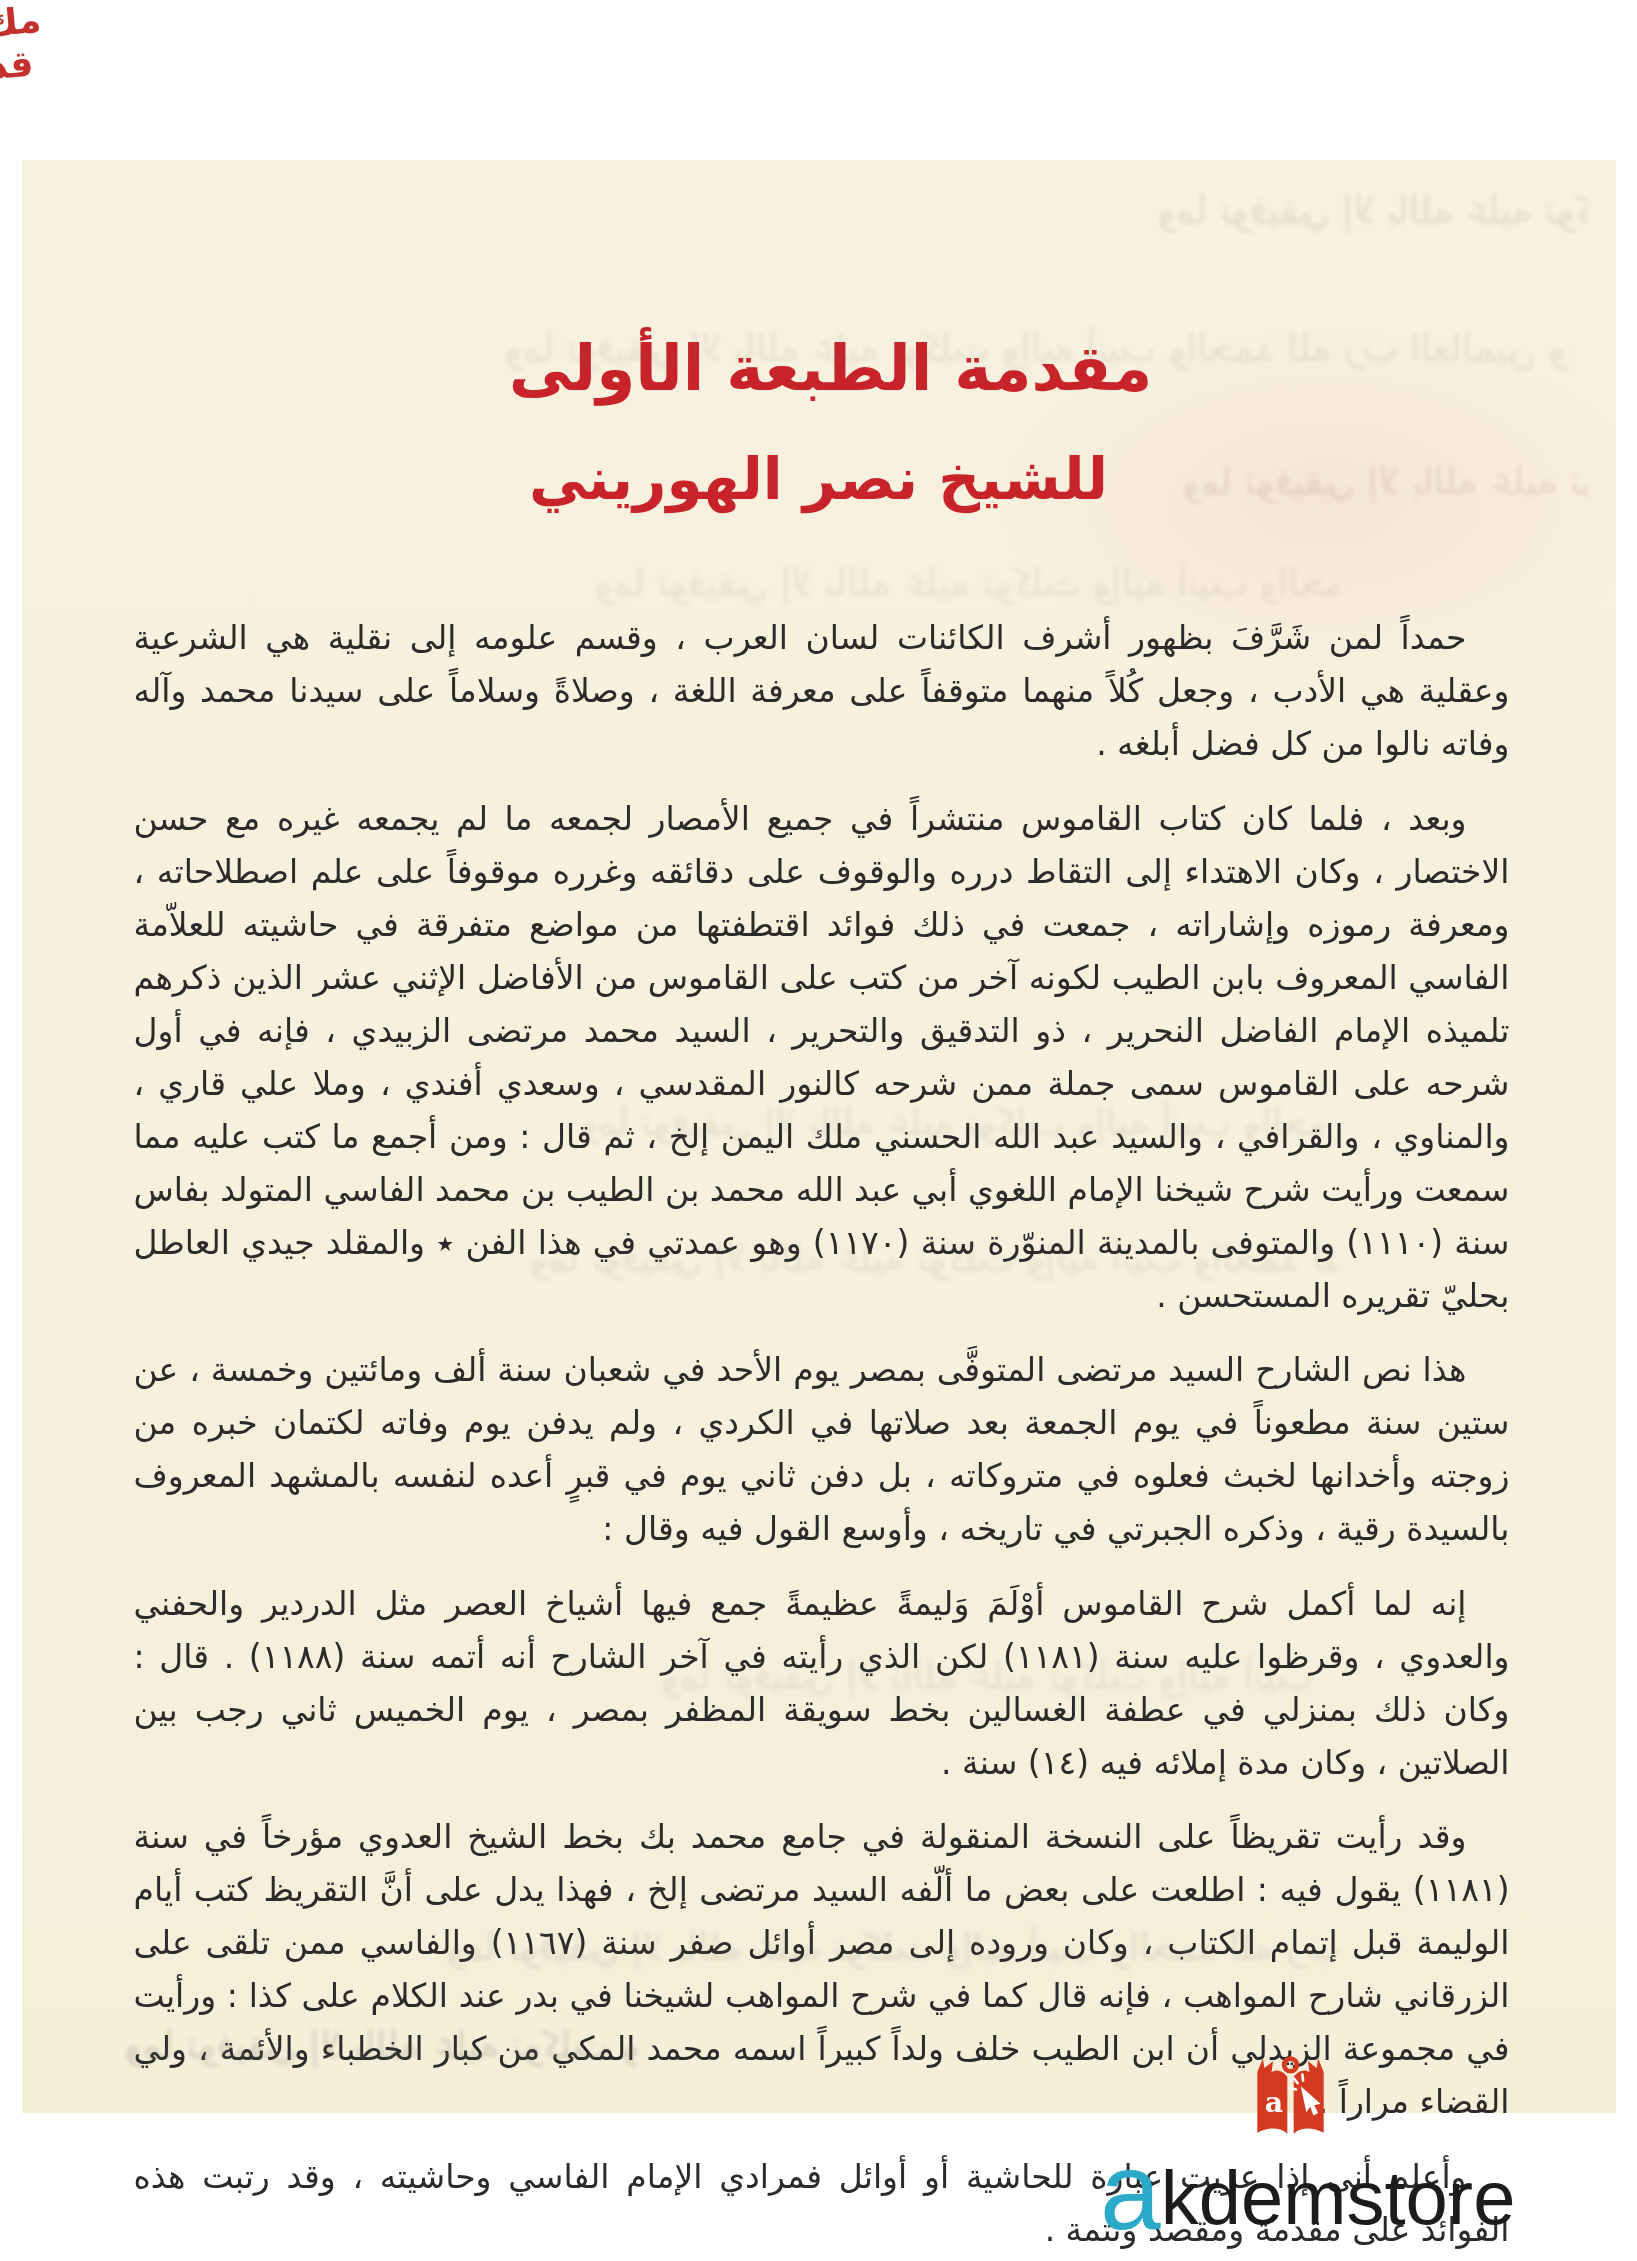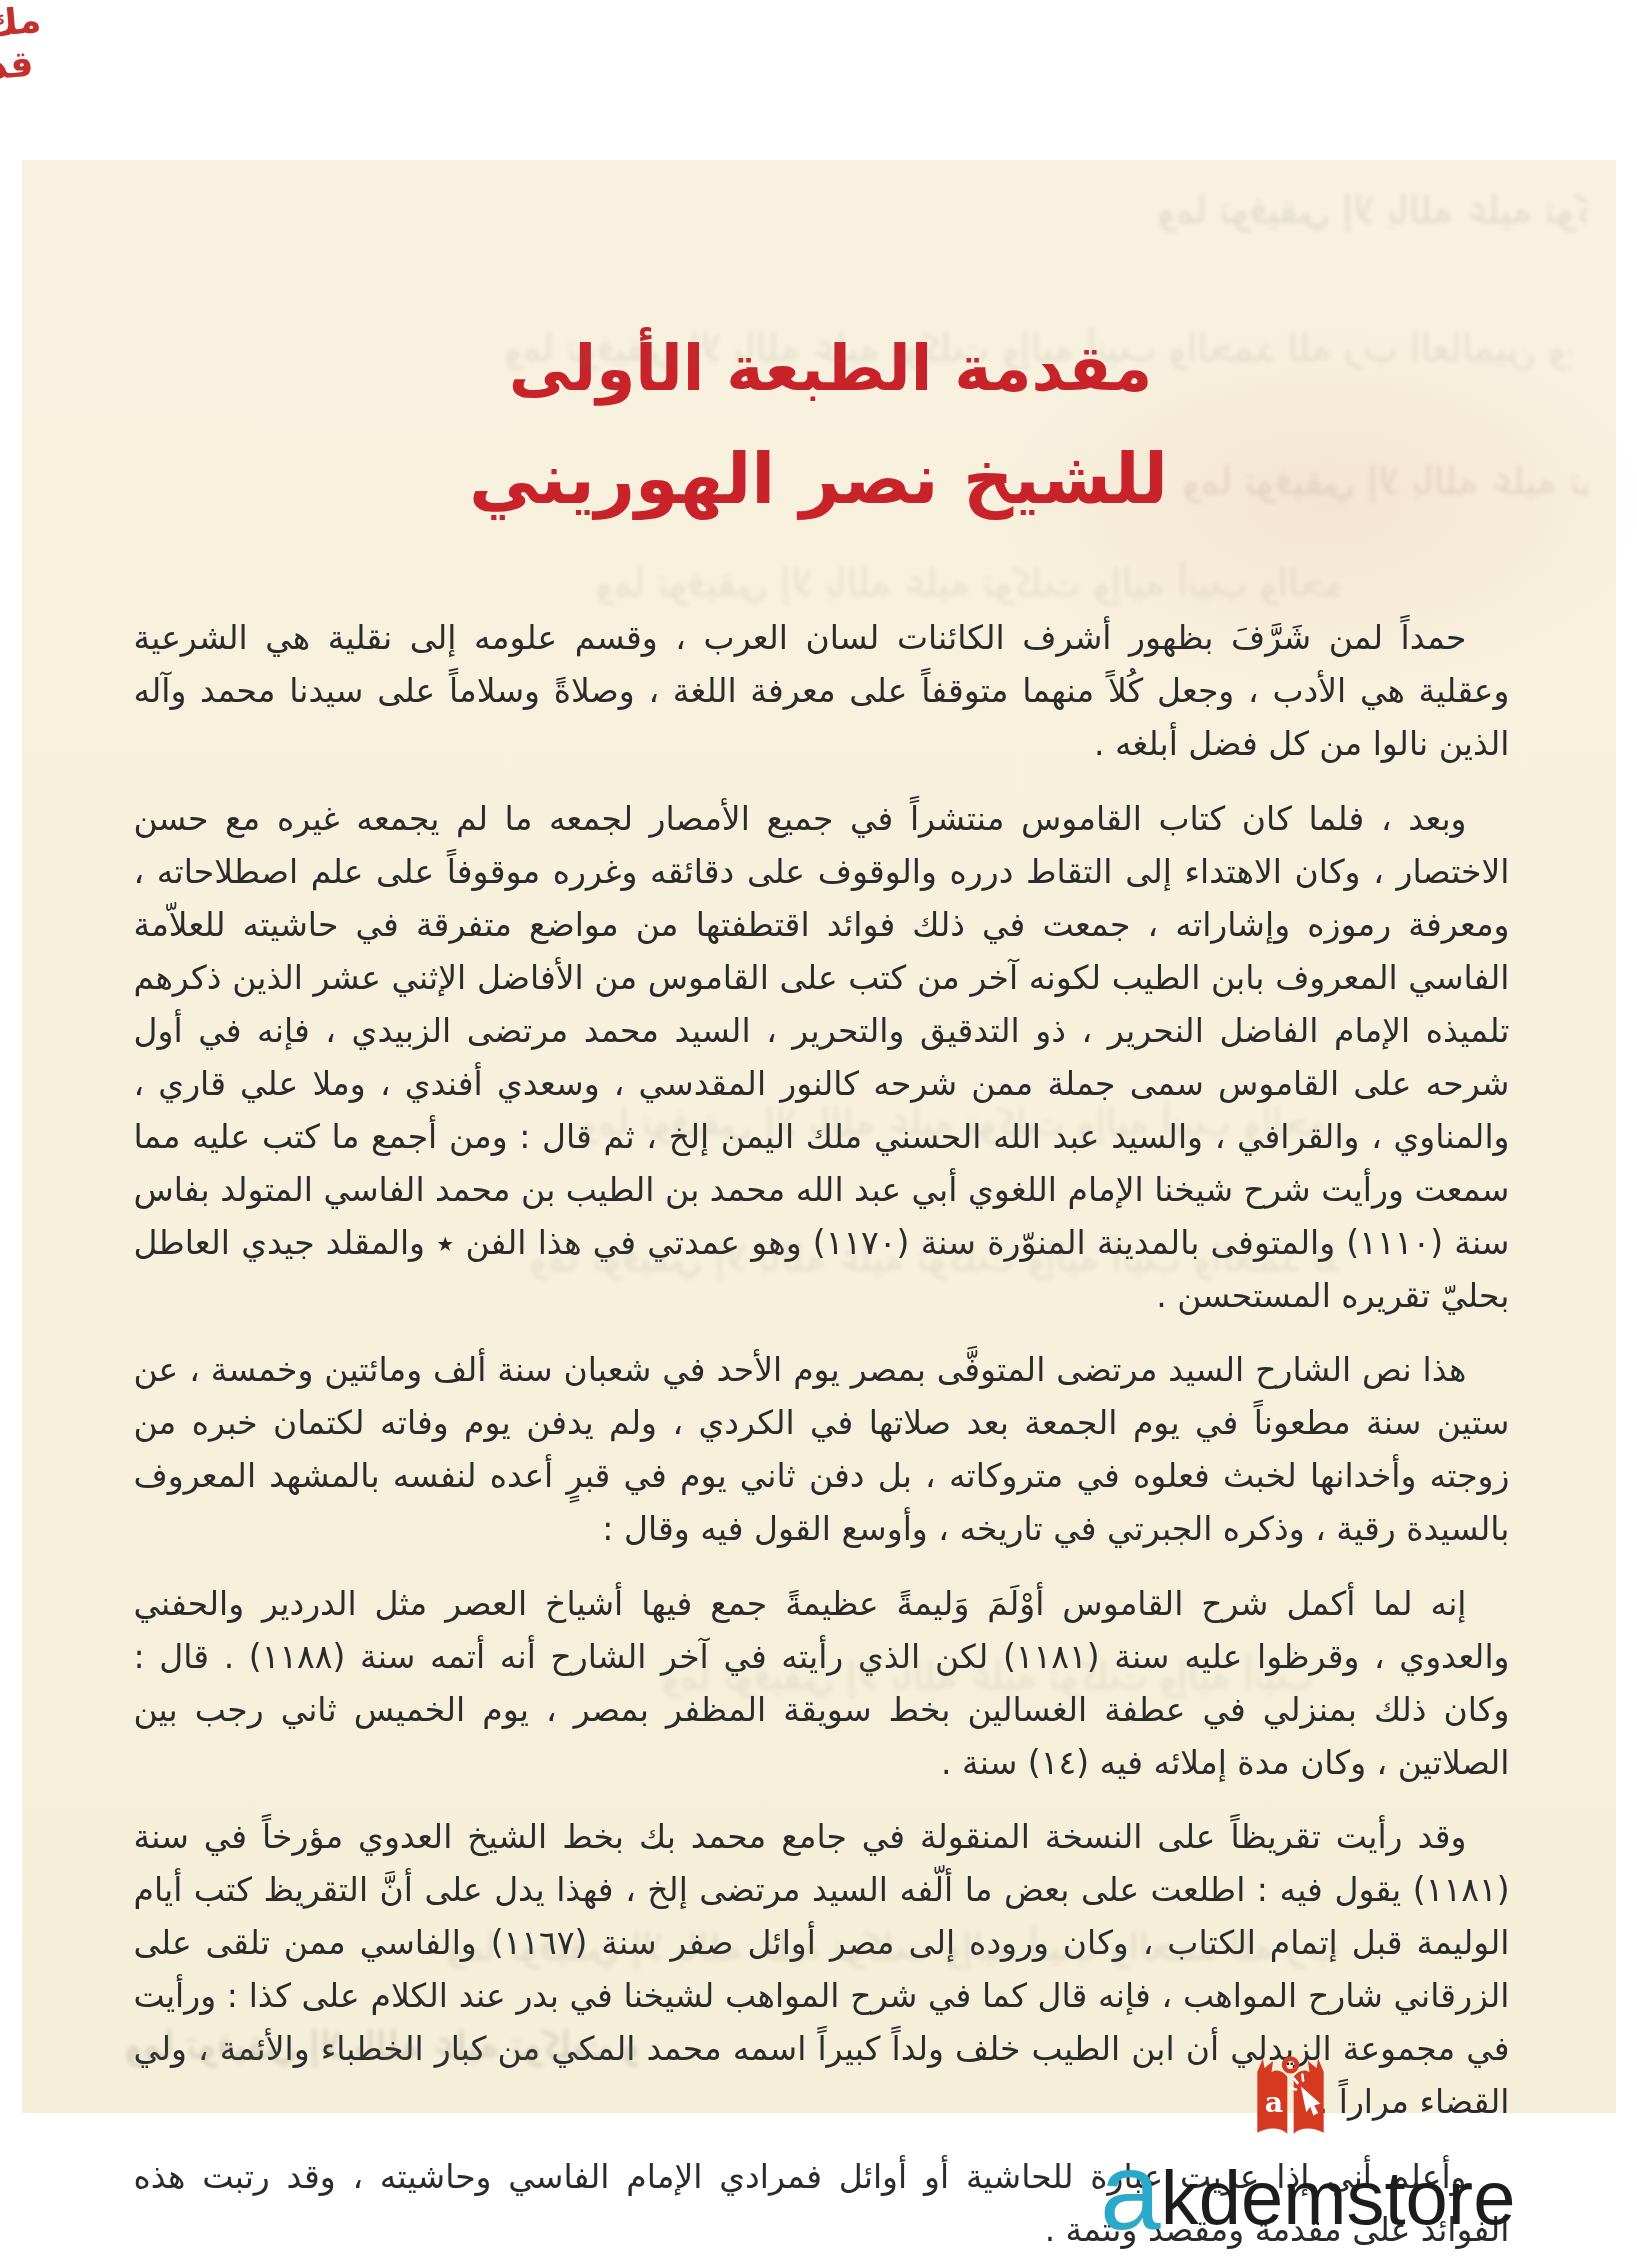--- a/index.html
+++ b/index.html
@@ -23,21 +23,21 @@
     position:absolute;left:-13.2px;top:0px;color:#c4302e;
     font-weight:bold;transform:rotate(-5deg);line-height:43px;font-size:36px;
   }
   .corner-marks span{display:block;}
   
   .title{
     position:absolute;left:0;right:0;top:167px;text-align:center;direction:rtl;
     color:#c8232a;font-weight:bold;
   }
   .title .l1{font-size:63px;line-height:83px;letter-spacing:-1.7px;padding-left:24px;}
-  .title .l2{font-size:70px;line-height:83px;margin-top:28px;letter-spacing:-1.7px;}
+  .title .l2{font-size:58px;line-height:83px;margin-top:28px;letter-spacing:-1.7px;}
   
   .body-text{
     position:absolute;left:112px;right:106px;top:451px;
     direction:rtl;text-align:justify;
     color:#2b2b2b;font-size:33px;line-height:53px;
   }
   .body-text p{margin:0 0 21.5px 0;text-indent:43px;}
   
   .ghost{
     position:absolute;color:#70705f;opacity:.16;filter:blur(2.1px);
@@ -73,21 +73,21 @@
 
   <div class="page">
     <div class="tint"></div>
 
     <div class="title">
       <div class="l1">مقدمة الطبعة الأولى</div>
       <div class="l2">للشيخ نصر الهوريني</div>
     </div>
 
     <div class="body-text">
-      <p>حمداً لمن شَرَّفَ بظهور أشرف الكائنات لسان العرب ، وقسم علومه إلى نقلية هي الشرعية وعقلية هي الأدب ، وجعل كُلاً منهما متوقفاً على معرفة اللغة ، وصلاةً وسلاماً على سيدنا محمد وآله الذين نالوا من كل فضل أبلغه .</p>
+      <p>حمداً لمن شَرَّفَ بظهور أشرف الكائنات لسان العرب ، وقسم علومه إلى نقلية هي الشرعية وعقلية هي الأدب ، وجعل كُلاً منهما متوقفاً على معرفة اللغة ، وصلاةً وسلاماً على سيدنا محمد وآله وفاته نالوا من كل فضل أبلغه .</p>
       <p>وبعد ، فلما كان كتاب القاموس منتشراً في جميع الأمصار لجمعه ما لم يجمعه غيره مع حسن الاختصار ، وكان الاهتداء إلى التقاط درره والوقوف على دقائقه وغرره موقوفاً على علم اصطلاحاته ، ومعرفة رموزه وإشاراته ، جمعت في ذلك فوائد اقتطفتها من مواضع متفرقة في حاشيته للعلاّمة الفاسي المعروف بابن الطيب لكونه آخر من كتب على القاموس من الأفاضل الإثني عشر الذين ذكرهم تلميذه الإمام الفاضل النحرير ، ذو التدقيق والتحرير ، السيد محمد مرتضى الزبيدي ، فإنه في أول شرحه على القاموس سمى جملة ممن شرحه كالنور المقدسي ، وسعدي أفندي ، وملا علي قاري ، والمناوي ، والقرافي ، والسيد عبد الله الحسني ملك اليمن إلخ ، ثم قال : ومن أجمع ما كتب عليه مما سمعت ورأيت شرح شيخنا الإمام اللغوي أبي عبد الله محمد بن الطيب بن محمد الفاسي المتولد بفاس سنة (١١١٠) والمتوفى بالمدينة المنوّرة سنة (١١٧٠) وهو عمدتي في هذا الفن ٭ والمقلد جيدي العاطل بحليّ تقريره المستحسن .</p>
       <p>هذا نص الشارح السيد مرتضى المتوفَّى بمصر يوم الأحد في شعبان سنة ألف ومائتين وخمسة ، عن ستين سنة مطعوناً في يوم الجمعة بعد صلاتها في الكردي ، ولم يدفن يوم وفاته لكتمان خبره من زوجته وأخدانها لخبث فعلوه في متروكاته ، بل دفن ثاني يوم في قبرٍ أعده لنفسه بالمشهد المعروف بالسيدة رقية ، وذكره الجبرتي في تاريخه ، وأوسع القول فيه وقال :</p>
       <p>إنه لما أكمل شرح القاموس أوْلَمَ وَليمةً عظيمةً جمع فيها أشياخ العصر مثل الدردير والحفني والعدوي ، وقرظوا عليه سنة (١١٨١) لكن الذي رأيته في آخر الشارح أنه أتمه سنة (١١٨٨) . قال : وكان ذلك بمنزلي في عطفة الغسالين بخط سويقة المظفر بمصر ، يوم الخميس ثاني رجب بين الصلاتين ، وكان مدة إملائه فيه (١٤) سنة .</p>
       <p>وقد رأيت تقريظاً على النسخة المنقولة في جامع محمد بك بخط الشيخ العدوي مؤرخاً في سنة (١١٨١) يقول فيه : اطلعت على بعض ما ألّفه السيد مرتضى إلخ ، فهذا يدل على أنَّ التقريظ كتب أيام الوليمة قبل إتمام الكتاب ، وكان وروده إلى مصر أوائل صفر سنة (١١٦٧) والفاسي ممن تلقى على الزرقاني شارح المواهب ، فإنه قال كما في شرح المواهب لشيخنا في بدر عند الكلام على كذا : ورأيت في مجموعة الزيدلي أن ابن الطيب خلف ولداً كبيراً اسمه محمد المكي من كبار الخطباء والأئمة ، ولي القضاء مراراً .</p>
       <p>وأعلم أني إذا عزيت عبارة للحاشية أو أوائل فمرادي الإمام الفاسي وحاشيته ، وقد رتبت هذه الفوائد على مقدمة ومقصد وتتمة .</p>
 
     </div>
   </div>
 
   <div class="ghost g1">وما توفيقي إلا بالله عليه توكلت وإليه أنيب والحمد لله رب العالمين وبه نستعين على أمور الدنيا والدين</div>

